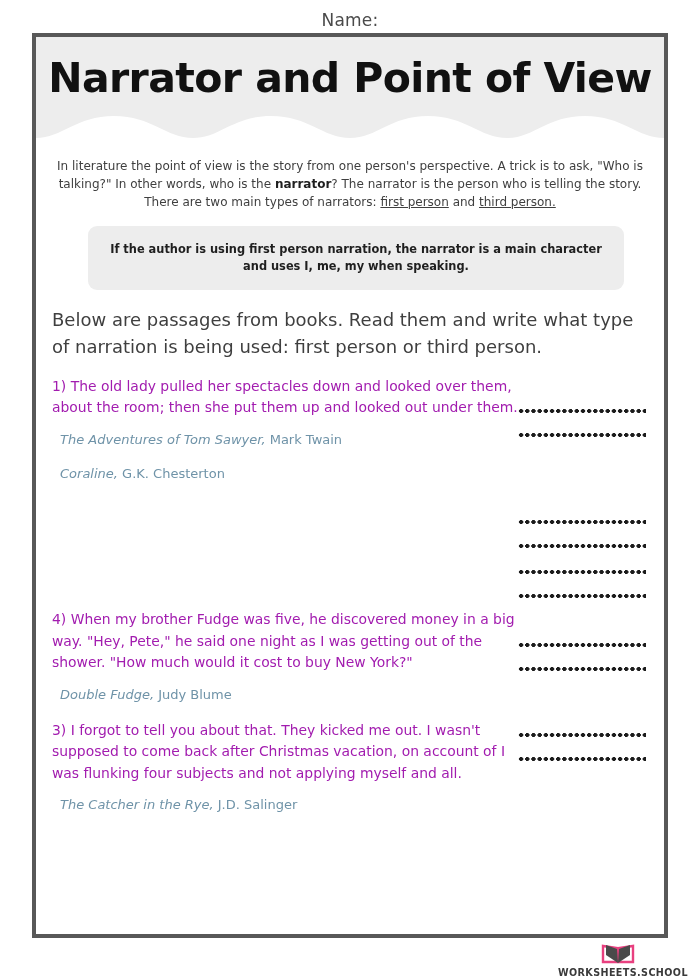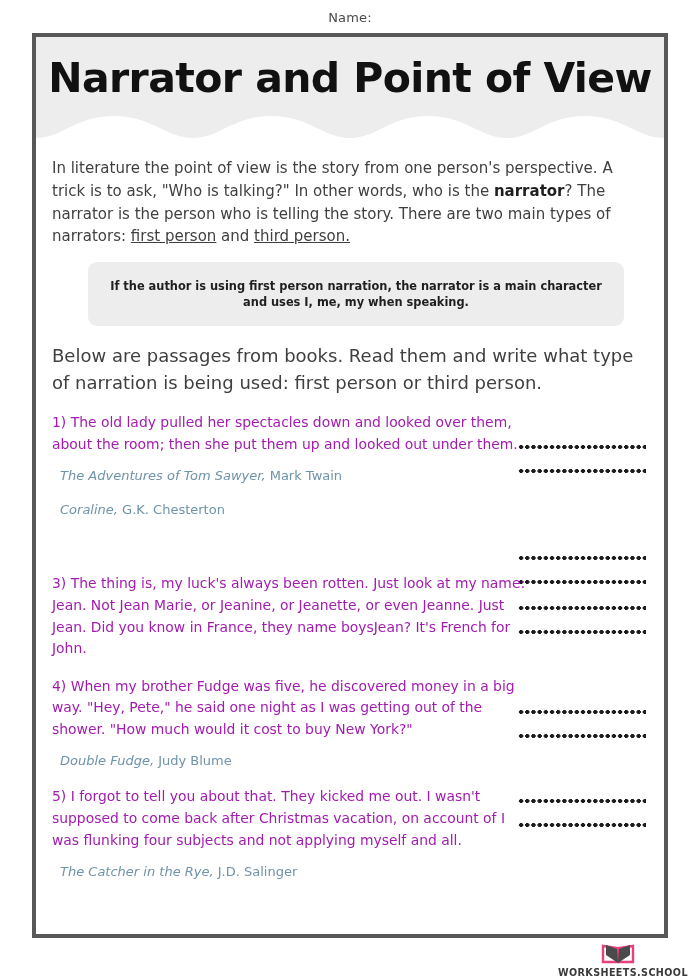--- a/index.html
+++ b/index.html
@@ -16,21 +16,21 @@
     position: relative;
   }
 
   
   .name-line {
     position: absolute;
     top: 10px;
     left: 0;
     width: 700px;
     text-align: center;
-    font-size: 13px;
+    font-size: 17px;
     color: #4a4a4a;
     letter-spacing: 0.2px;
   }
 
   
   .sheet {
     position: absolute;
     left: 32px;
     top: 33px;
     width: 636px;
@@ -67,24 +67,25 @@
     height: 34px;
     display: block;
   }
 
   
   .body {
     padding: 12px 16px 0 16px;
   }
 
   .intro {
-    font-size: 15px;
+    font-size: 12px;
     line-height: 1.52;
     color: #3f3f3f;
     margin: 0 0 4px 0;
+    text-align: center;
   }
   .intro b { font-weight: bold; color: #1f1f1f; }
   .intro u { text-decoration: underline; }
 
   
   .boxes {
     display: flex;
     gap: 15px;
     margin: 14px 24px 0 8px;
     padding-left: 28px;
@@ -213,38 +214,37 @@
 
       <div class="passage">
         <div class="passage-citation"><span class="title">Coraline,</span><span> G.K. Chesterton</span></div>
         <div class="answer-lines" style="top:51px;">
           <div class="dot-row"></div>
           <div class="dot-row"></div>
         </div>
       </div>
 
       <div class="passage">
-        <div class="passage-text"> 3) The thing is, my luck's always been rotten. Just look at my name: Jean. Not Jean Marie, or Jeanine, or Jeanette, or even Jeanne. Just Jean. Did you know in France, they name boysJean? It's French for John.</div>
         <div class="answer-lines" style="top:29px;">
           <div class="dot-row"></div>
           <div class="dot-row"></div>
         </div>
       </div>
 
       <div class="passage">
         <div class="passage-text"> 4) When my brother Fudge was five, he discovered money in a big way. "Hey, Pete," he said one night as I was getting out of the shower. "How much would it cost to buy New York?"</div>
         <div class="passage-citation"><span class="title">Double Fudge,</span><span> Judy Blume</span></div>
         <div class="answer-lines" style="top:30px;">
           <div class="dot-row"></div>
           <div class="dot-row"></div>
         </div>
       </div>
 
       <div class="passage">
-        <div class="passage-text">5) I forgot to tell you about that. They kicked me out. I wasn't supposed to come back after Christmas vacation, on account of I was flunking four subjects and not applying myself and all.</div>
+        <div class="passage-text">3) I forgot to tell you about that. They kicked me out. I wasn't supposed to come back after Christmas vacation, on account of I was flunking four subjects and not applying myself and all.</div>
         <div class="passage-citation"><span class="title">The Catcher in the Rye,</span><span> J.D. Salinger</span></div>
         <div class="answer-lines" style="top:9px;">
           <div class="dot-row"></div>
           <div class="dot-row"></div>
         </div>
       </div>
 
     </div>
   </div>
 </div>

